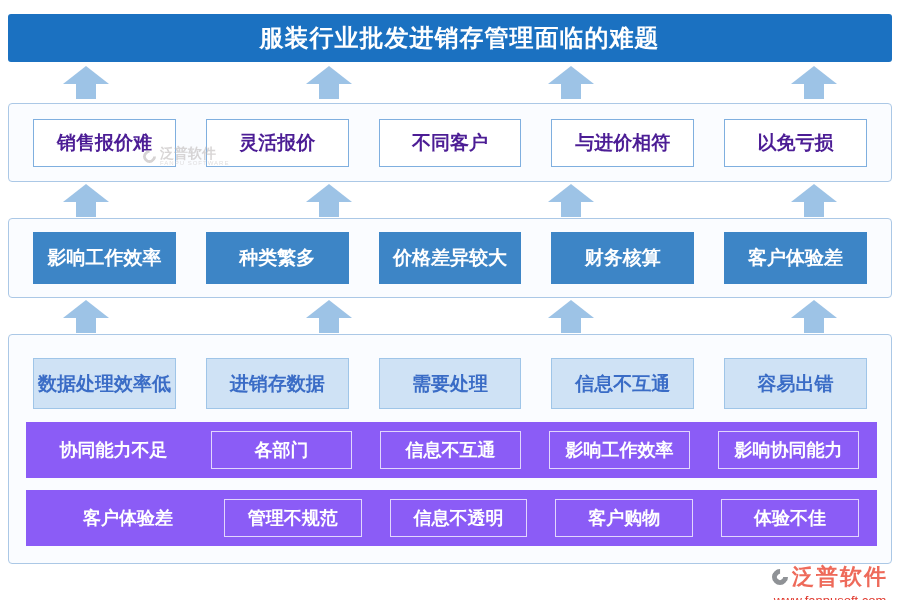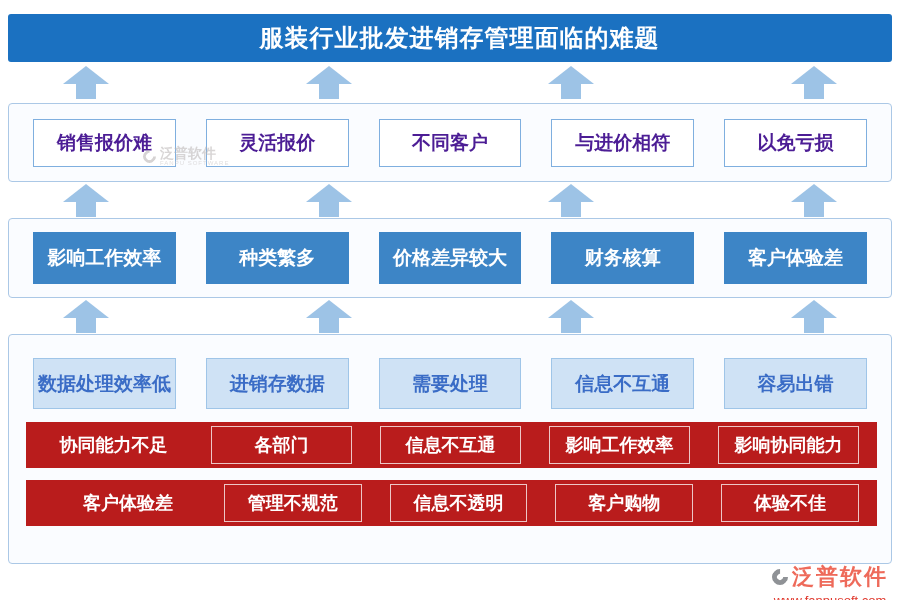--- a/index.html
+++ b/index.html
@@ -40,21 +40,21 @@
   .box-solid { flex:1; height:52px; background:#3d85c6;
     display:flex; align-items:center; justify-content:center;
     color:#ffffff; font-size:19px; font-weight:bold; }
 
   .panel-3 { height:230px; padding-top:23px; }
   .box-light { flex:1; height:51px; background:#cfe2f5; border:1px solid #9fc5e8;
     display:flex; align-items:center; justify-content:center;
     color:#3a6cc6; font-size:19px; font-weight:bold; }
 
   
-  .bar { margin:13px 14px 0 17px; height:46px; background:#b91c1c;
+  .bar { margin:13px 14px 0 17px; height:56px; background:#8b5cf6;
     display:flex; align-items:center; gap:28px; padding:0 18px; }
   .bar + .bar { margin-top:12px;padding-left:34px; }
   .bar-label { flex:1; text-align:center; color:#ffffff;
     font-size:18px; font-weight:bold; }
   .bar-box { flex:1; height:38px; border:1px solid rgba(255,255,255,0.75);
     display:flex; align-items:center; justify-content:center;
     color:#ffffff; font-size:18px; font-weight:bold; }
 
   
   .watermark { position:absolute; left:134px; top:42px; display:flex;

